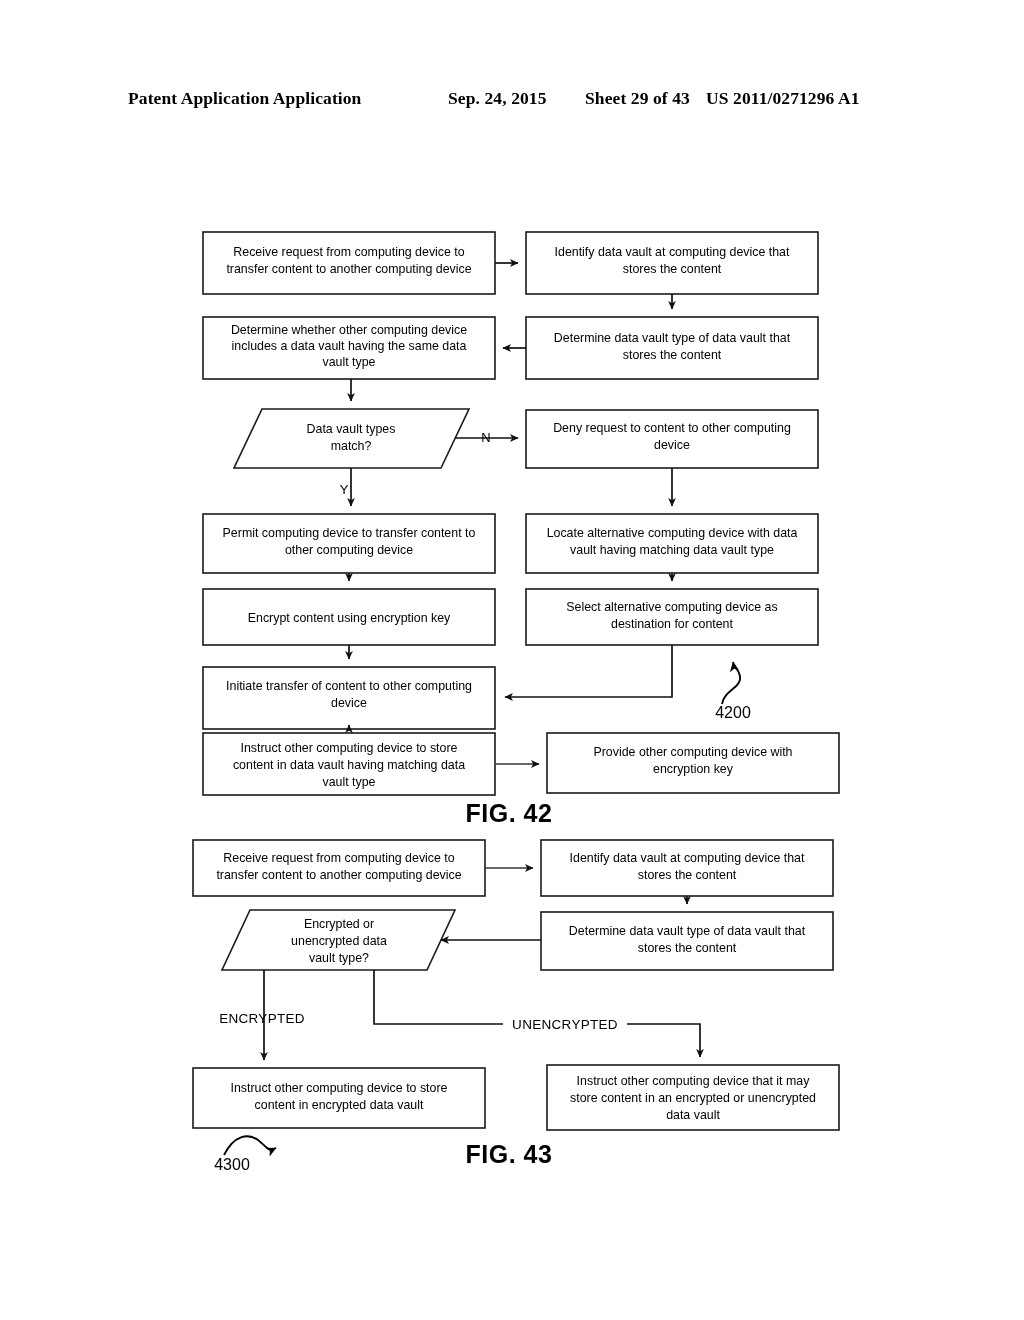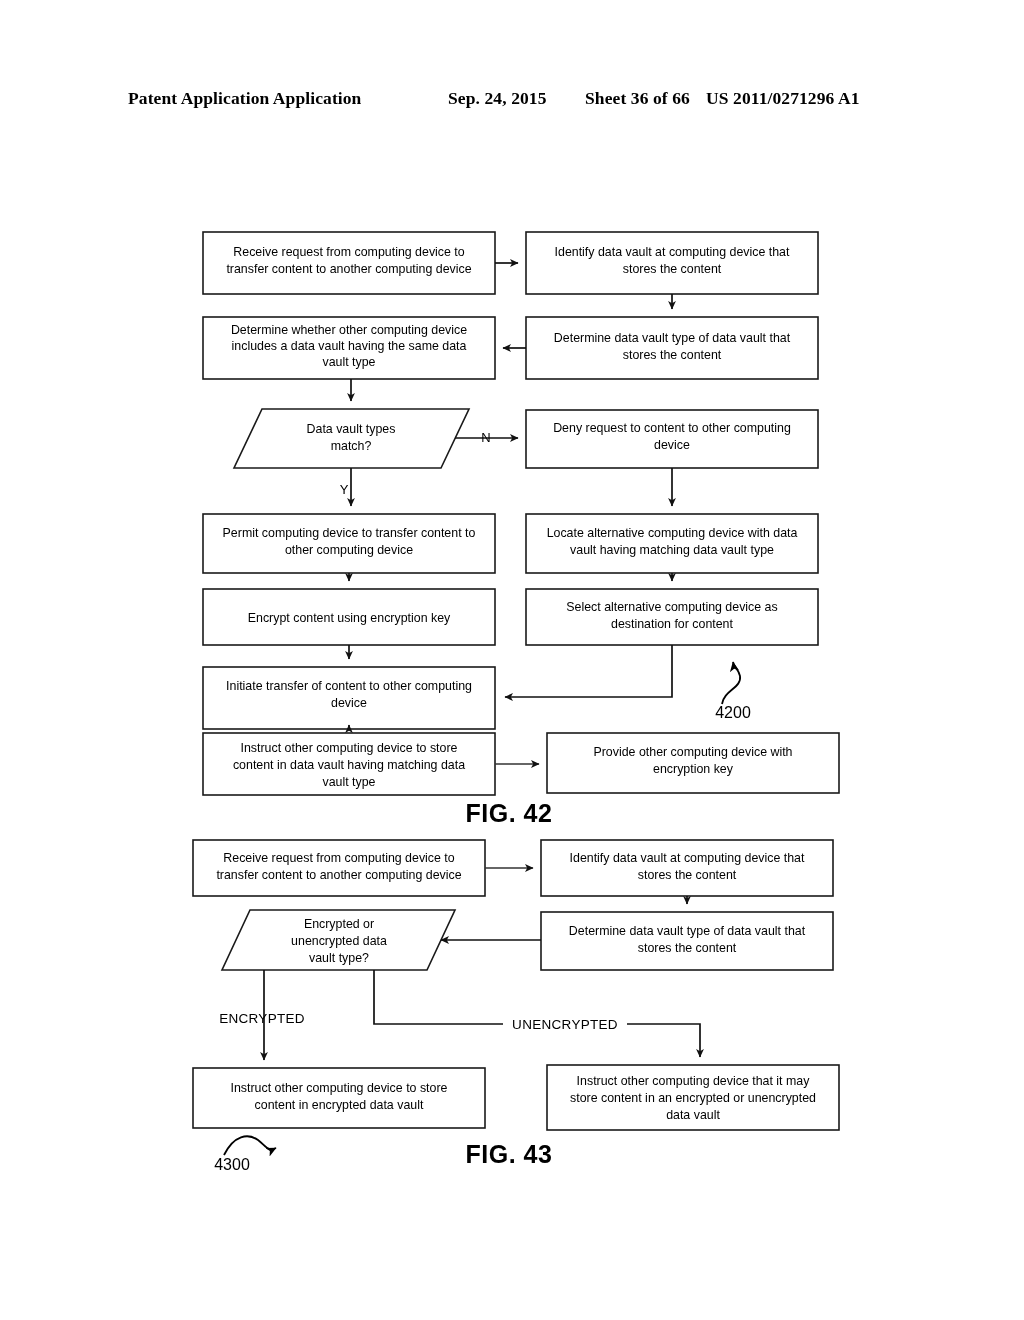--- a/index.html
+++ b/index.html
@@ -100,21 +100,21 @@
   }
 </style>
 </head>
 <body>
 
 <div id="page">
 
   <div class="hdr">
     <span class="hdr-pub">Patent Application Application</span>
     <span class="hdr-date">Sep. 24, 2015</span>
-    <span class="hdr-sheet">Sheet 36 of 66</span>
+    <span class="hdr-sheet">Sheet 29 of 43</span>
     <span class="hdr-num">US 2011/0271296 A1</span>
   </div>
 
   <svg id="fig" viewBox="0 0 1024 1320">
     <defs>
       <marker id="ah" markerWidth="9" markerHeight="9" refX="8" refY="4.5" orient="auto" markerUnits="userSpaceOnUse">
         <path d="M0,0.6 L8.6,4.5 L0,8.4 L2.2,4.5 Z" fill="#111111"></path>
       </marker>
       <marker id="ah2" markerWidth="11" markerHeight="11" refX="9.5" refY="5.5" orient="auto" markerUnits="userSpaceOnUse">
         <path d="M0,0.8 L10,5.5 L0,10.2 L2.6,5.5 Z" fill="#000000"></path>

